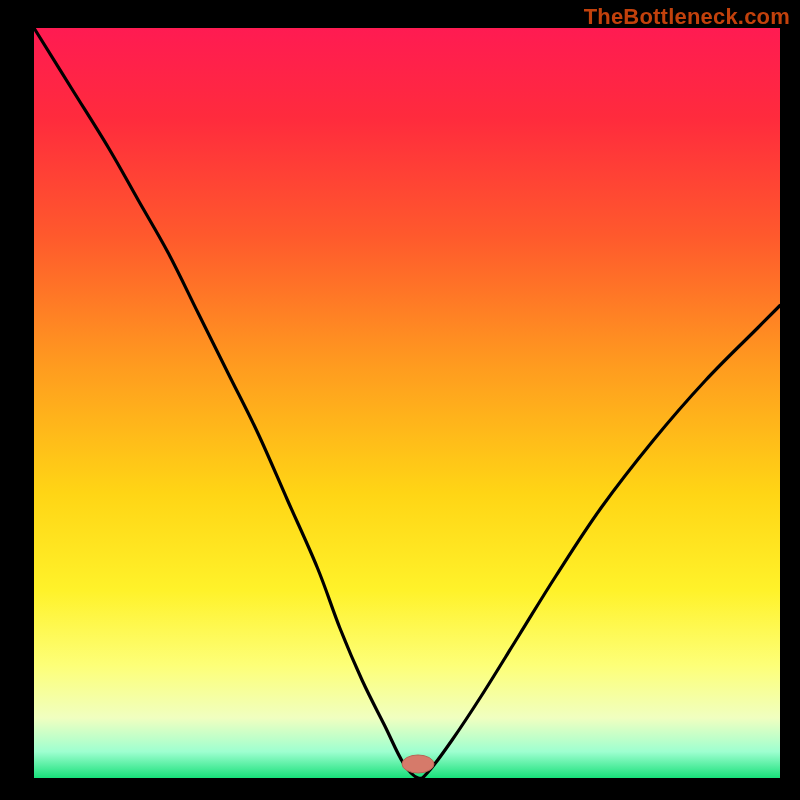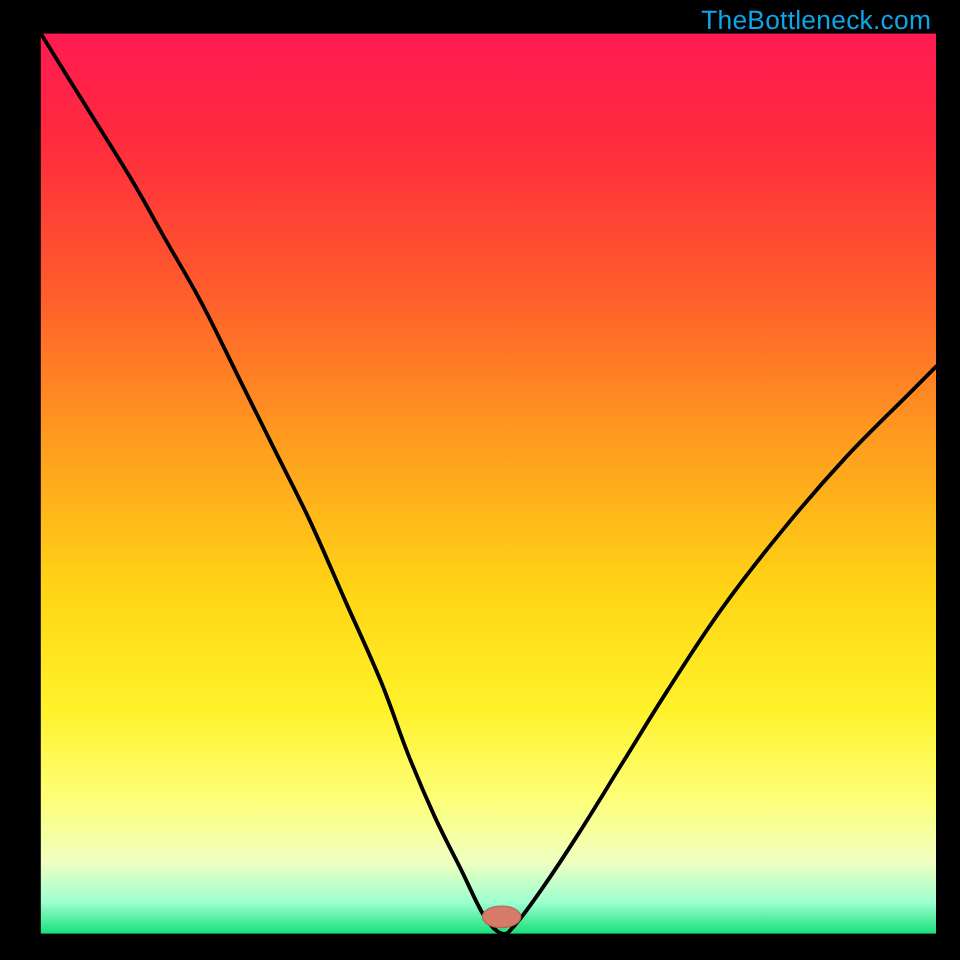--- a/index.html
+++ b/index.html
@@ -13,24 +13,24 @@
   }
   .frame {
     position: relative;
     width: 800px;
     height: 800px;
     background: #000;
   }
   .watermark {
     position: absolute;
     top: 4px;
-    right: 24px;
+    right: 10px;
     font-size: 22px;
-    font-weight: 400;
-    color: #0ea5e9;
+    font-weight: 700;
+    color: #c2410c;
     letter-spacing: 0.2px;
     z-index: 10;
   }
   svg {
     position: absolute;
     top: 0;
     left: 0;
   }
 </style>
 </head>

